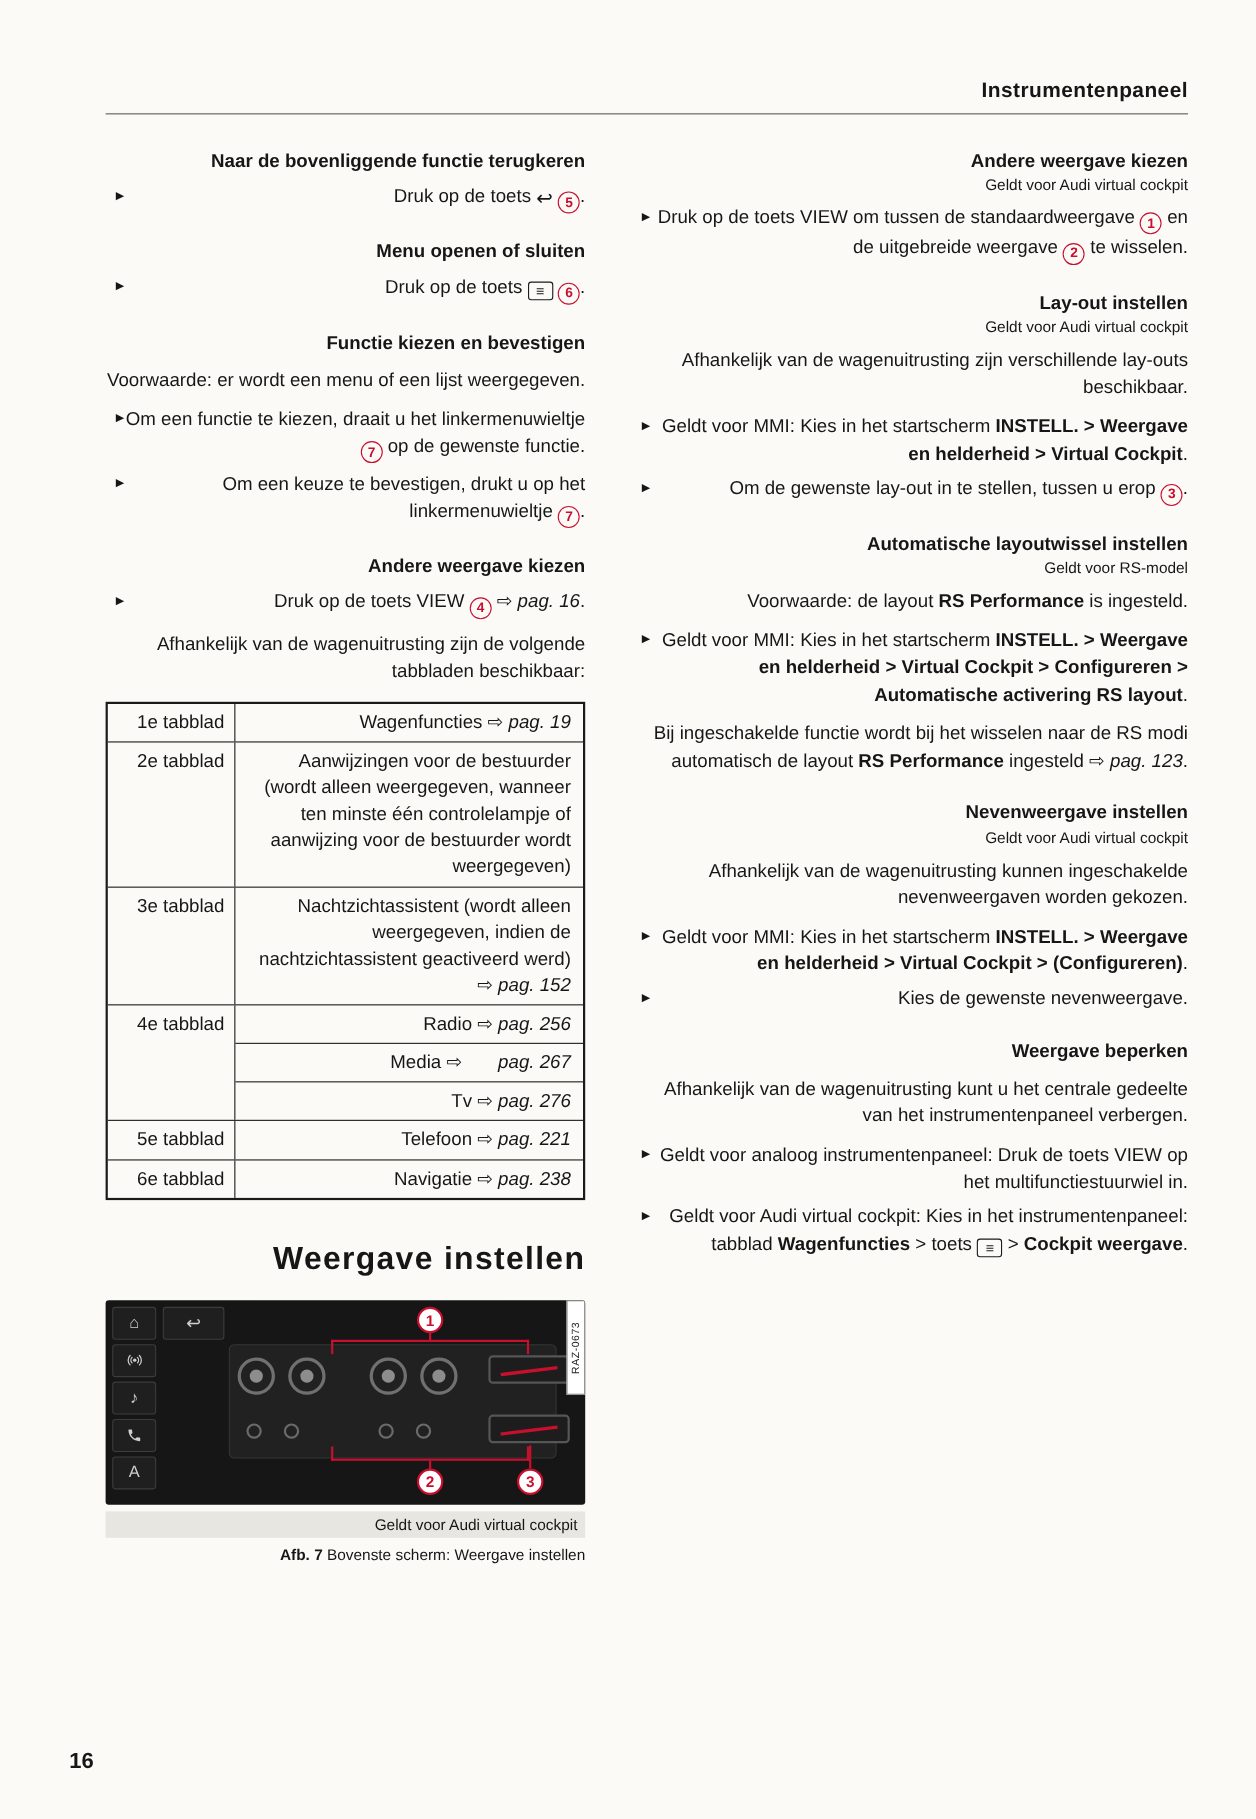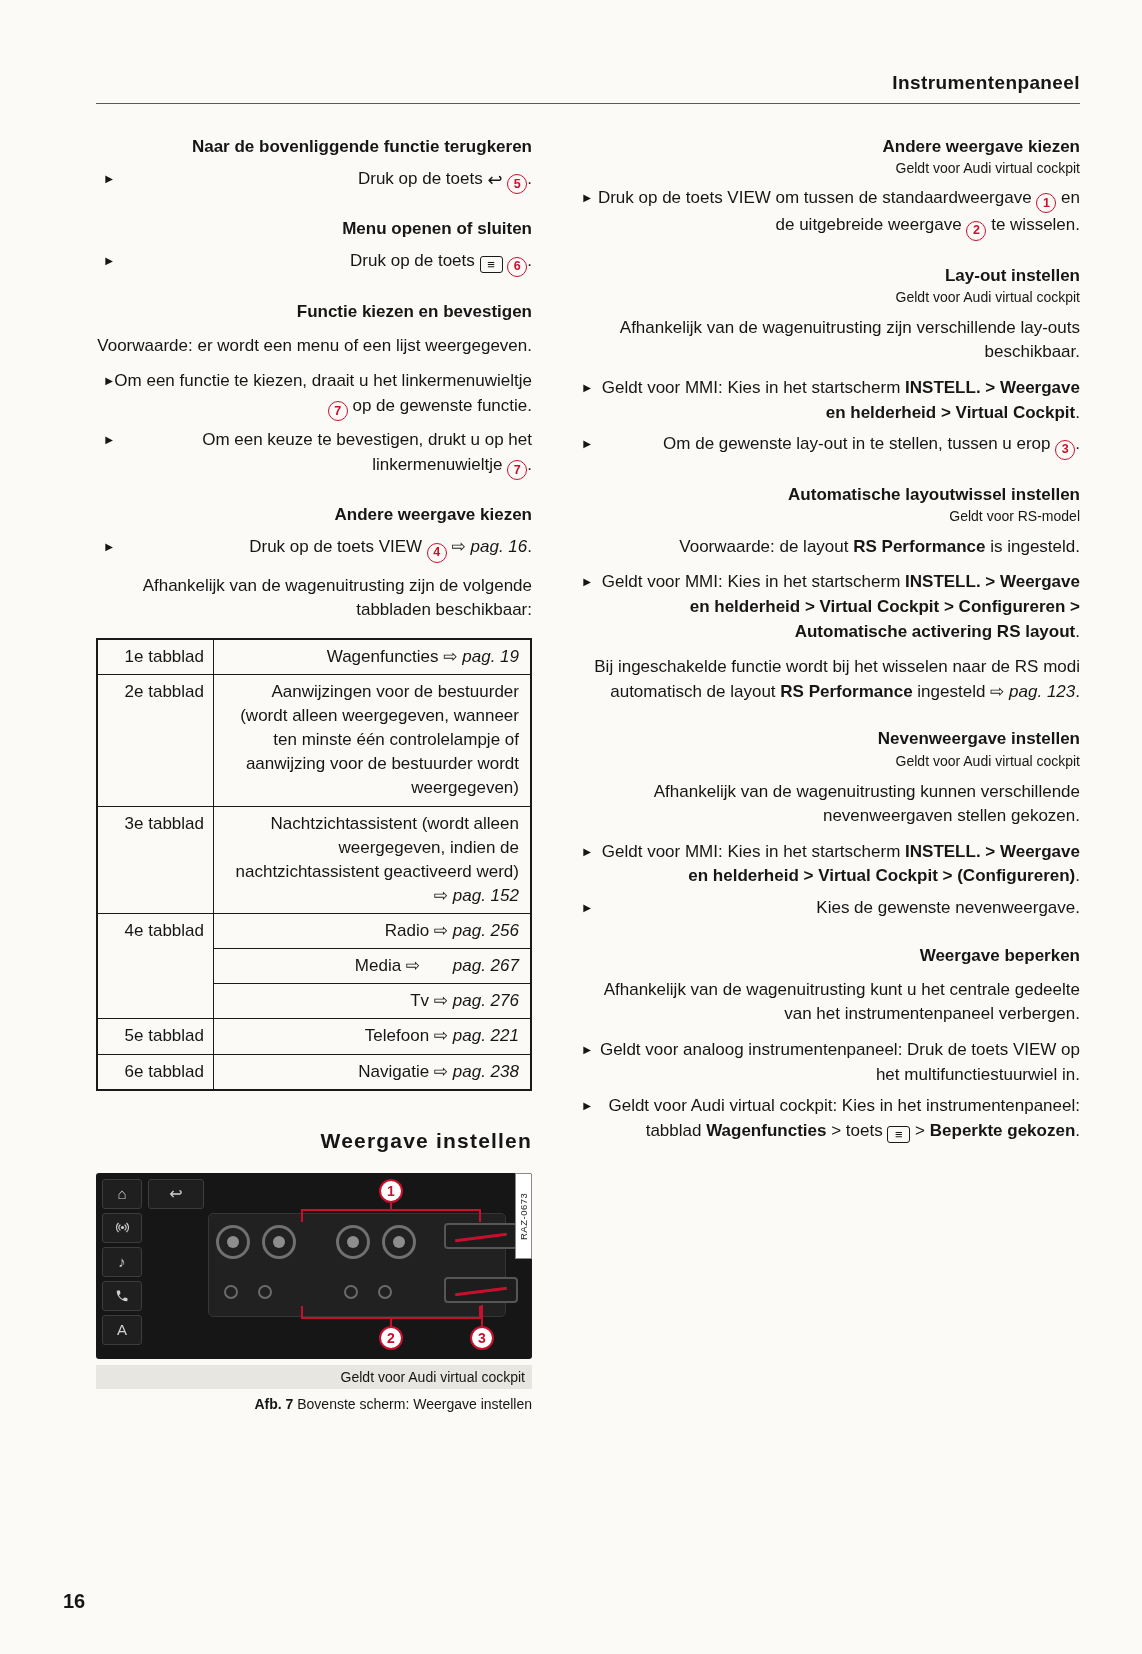--- a/index.html
+++ b/index.html
@@ -46,21 +46,21 @@
   .ikey-back-arrow { font-size:18px; line-height:1; vertical-align:-2px; }
 
   .tabs-table { border:2px solid #1a1a1a; margin-top:15px; }
   .trow { display:flex; border-top:1.6px solid #1a1a1a; font-size:17px; line-height:1.42; }
   .trow:first-child { border-top:0; }
   .tlabel { flex:none; width:116px; padding:5px 9px; border-right:1.6px solid #1a1a1a; }
   .tcells { flex:1; display:flex; flex-direction:column; }
   .tcell { padding:5px 11px; border-top:1.6px solid #1a1a1a; flex:1; }
   .tcell:first-child { border-top:0; }
 
-  .big-heading { font-size:21px; font-weight:700; letter-spacing:1.2px; margin:38px 0 20px; }
+  .big-heading { font-size:29px; font-weight:700; letter-spacing:1.2px; margin:38px 0 20px; }
 
   .figure { margin-top:4px; }
   .fig-panel {
     position:relative; width:100%; height:186px;
     background:#161616; border-radius:3px; overflow:hidden;
   }
   .fig-side {
     position:absolute; left:6px; top:6px; width:40px;
     display:flex; flex-direction:column; gap:4px;
   }
@@ -266,38 +266,38 @@
       <div class="subnote">Geldt voor RS-model</div>
       <p class="para"><span>Voorwaarde: de layout </span><span style="font-weight: bold;">RS Performance</span><span> is ingesteld.</span></p>
       <div class="bullet">
         <span class="bm">▶</span>
         <span class="bt"><span>Geldt voor MMI: Kies in het startscherm </span><span style="font-weight: bold;">INSTELL. &gt; Weergave en helderheid &gt; Virtual Cockpit &gt; Configureren &gt; Automatische activering RS layout</span><span>.</span></span>
       </div>
       <p class="para"><span>Bij ingeschakelde functie wordt bij het wisselen naar de RS modi automatisch de layout </span><span style="font-weight: bold;">RS Performance</span><span> ingesteld ⇨ </span><span style="font-style: italic;">pag. 123</span><span>.</span></p>
 
       <h3 class="sec tight">Nevenweergave instellen</h3>
       <div class="subnote">Geldt voor Audi virtual cockpit</div>
-      <p class="para"><span>Afhankelijk van de wagenuitrusting kunnen verschillende nevenweergaven stellen gekozen.</span></p>
+      <p class="para"><span>Afhankelijk van de wagenuitrusting kunnen ingeschakelde nevenweergaven worden gekozen.</span></p>
       <div class="bullet">
         <span class="bm">▶</span>
         <span class="bt"><span>Geldt voor MMI: Kies in het startscherm </span><span style="font-weight: bold;">INSTELL. &gt; Weergave en helderheid &gt; Virtual Cockpit &gt; (Configureren)</span><span>.</span></span>
       </div>
       <div class="bullet">
         <span class="bm">▶</span>
         <span class="bt"><span>Kies de gewenste nevenweergave.</span></span>
       </div>
 
       <h3 class="sec">Weergave beperken</h3>
       <p class="para"><span>Afhankelijk van de wagenuitrusting kunt u het centrale gedeelte van het instrumentenpaneel verbergen.</span></p>
       <div class="bullet">
         <span class="bm">▶</span>
         <span class="bt"><span>Geldt voor analoog instrumentenpaneel: Druk de toets VIEW op het multifunctiestuurwiel in.</span></span>
       </div>
       <div class="bullet">
         <span class="bm">▶</span>
-        <span class="bt"><span>Geldt voor Audi virtual cockpit: Kies in het instrumentenpaneel: tabblad </span><span style="font-weight: bold;">Wagenfuncties</span><span> &gt; toets </span><span class="ikey ikey-menu">≡</span><span> &gt; </span><span style="font-weight: bold;">Beperkte gekozen</span><span>.</span></span>
+        <span class="bt"><span>Geldt voor Audi virtual cockpit: Kies in het instrumentenpaneel: tabblad </span><span style="font-weight: bold;">Wagenfuncties</span><span> &gt; toets </span><span class="ikey ikey-menu">≡</span><span> &gt; </span><span style="font-weight: bold;">Cockpit weergave</span><span>.</span></span>
       </div>
 
     </section>
   </div>
 
   <div class="page-num">16</div>
 </div>
 
 </body></html>

